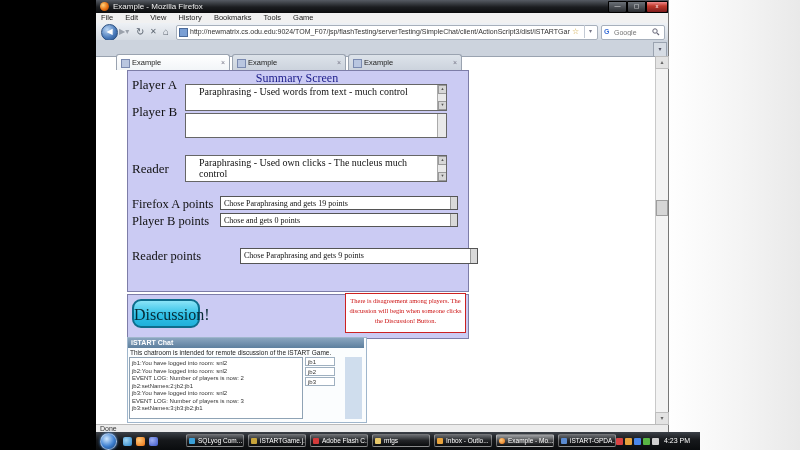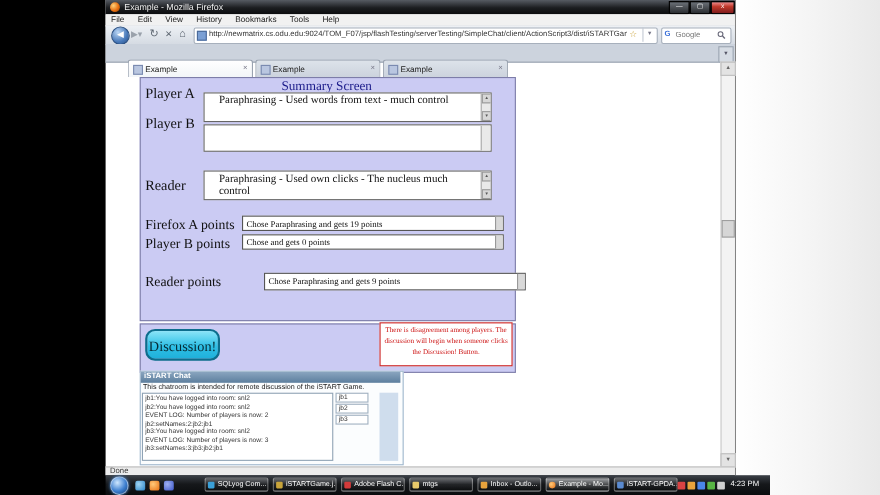--- a/index.html
+++ b/index.html
@@ -75,21 +75,21 @@
   .tscroll .up,.tscroll .dn{position:absolute;left:0;width:7px;height:7px;background:#d7d7d7;border:1px solid #999;
     font-size:4px;line-height:6px;text-align:center;color:#555;}
   .tscroll .up{top:0;} .tscroll .dn{bottom:0;}
   .pinput{left:220px;width:238px;height:14px;background:#fff;border:1px solid #555;font-size:8px;color:#111;
     line-height:13px;padding-left:3px;box-sizing:border-box;}
   .pnub{position:absolute;right:0;top:0;bottom:0;width:6px;background:#d9d9d9;border-left:1px solid #999;}
 
   #disc-strip{left:127px;top:294px;width:340px;height:43px;background:#cbcbf3;border:1px solid #7d7da8;}
   #discussion-btn{left:132px;top:299px;width:68px;height:29px;border-radius:9px;
     background:linear-gradient(#8ae4f7,#2fc0e6 55%,#1fb0da);border:2px solid #0d6d8c;
-    font-size:13px;color:#072b35;text-align:center;line-height:27px;box-sizing:border-box;}
+    font-size:16px;color:#072b35;text-align:center;line-height:27px;box-sizing:border-box;}
   #notice-box{left:345px;top:293px;width:121px;height:40px;background:#fff;border:1px solid #cc2222;
     color:#cc1111;font-size:6.5px;line-height:1.55;text-align:center;padding:2px 3px;box-sizing:border-box;}
 
   
   #chat-panel{left:127px;top:337px;width:238px;height:84px;background:#fbfdfe;border:1px solid #9fb6cc;}
   #chat-header{left:128px;top:338px;width:236px;height:10px;
     background:linear-gradient(#8aa5bf,#5d7f9e);color:#fff;font-size:7px;font-weight:bold;
     line-height:10px;padding-left:3px;box-sizing:border-box;}
   #chat-subtitle{left:130px;top:349px;width:230px;font-size:6.5px;color:#222;}
   #chat-log{left:129px;top:357px;width:174px;height:62px;background:#fff;border:1px solid #8fa3b5;
@@ -132,21 +132,21 @@
     <div class="abs wbtn" id="btn-close" style="left:550px;">x</div>
   </div>
 
   <div class="abs" id="menubar">
     <span class="menu-item">File</span>
     <span class="menu-item">Edit</span>
     <span class="menu-item">View</span>
     <span class="menu-item">History</span>
     <span class="menu-item">Bookmarks</span>
     <span class="menu-item">Tools</span>
-    <span class="menu-item">Help</span>
+    <span class="menu-item">Game</span>
   </div>
 
   <div class="abs" id="navbar"></div>
   <div class="abs" id="back-btn">◀</div>
   <div class="abs" id="fwd-btn">▶▾</div>
   <div class="abs nav-glyph" style="left:136px;">↻</div>
   <div class="abs nav-glyph" style="left:150px;font-size:8px;">✕</div>
   <div class="abs nav-glyph" style="left:163px;">⌂</div>
   <div class="abs" id="url-bar"></div>
   <div class="abs" id="url-favicon"></div>

